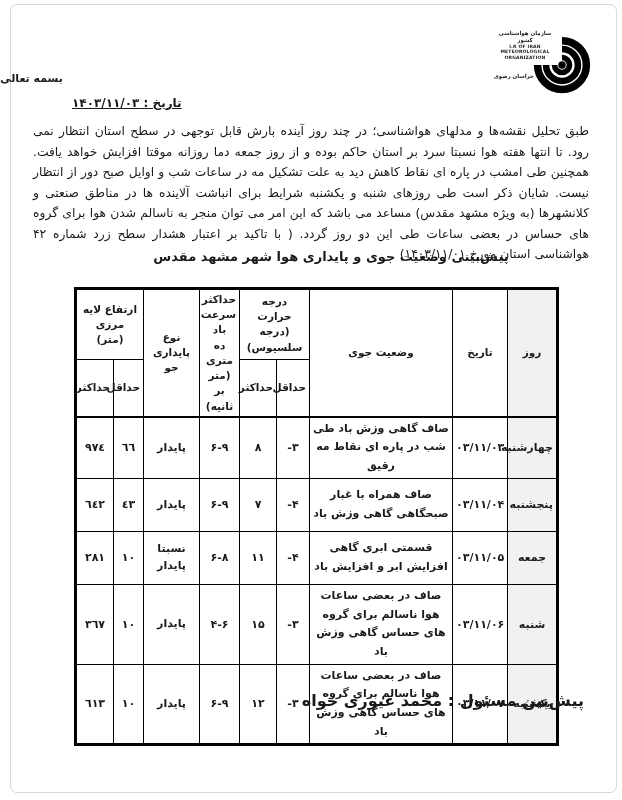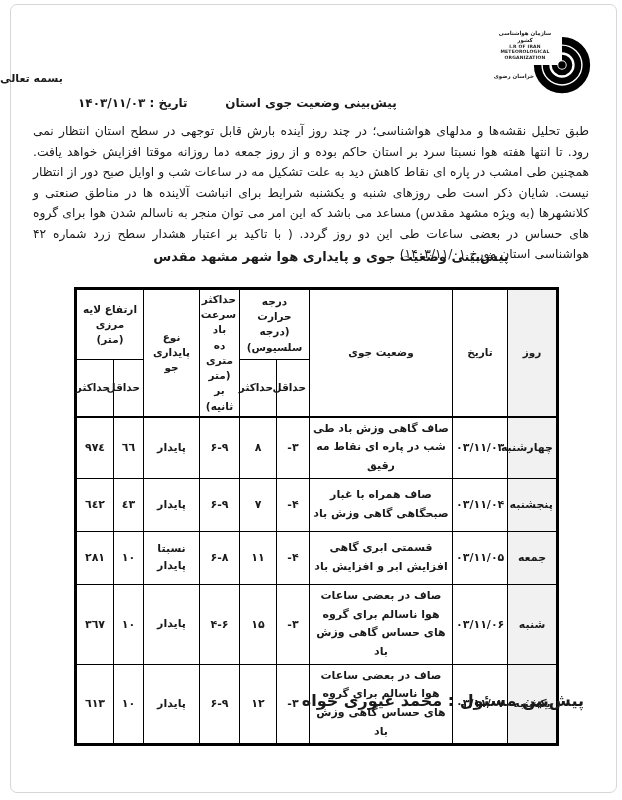--- a/index.html
+++ b/index.html
@@ -12,21 +12,21 @@
   .logo{position:absolute;top:28px;right:26px;width:100px;height:88px;direction:rtl;}
   .logo svg{position:absolute;top:7px;left:36px;width:60px;height:60px;}
   .logo-text{position:absolute;top:2px;right:40px;width:62px;text-align:center;line-height:1.25;font-weight:bold;}
   .logo-fa{font-size:5.5px;}
   .logo-en{font-size:4.5px;letter-spacing:.2px;}
   .logo-region{position:absolute;top:45px;right:62px;font-size:5.5px;font-weight:bold;white-space:nowrap;}
 
   
   .bismillah{position:absolute;top:72px;left:0;width:100%;text-align:left;font-size:11px;font-weight:bold;direction:rtl;}
   .doc-title{position:absolute;top:96px;left:0;width:100%;text-align:center;font-size:12px;font-weight:bold;direction:rtl;}
-  .doc-date{position:absolute;top:96px;left:78px;font-size:12px;font-weight:bold;direction:rtl;white-space:nowrap;}
+  .doc-date{position:absolute;top:96px;left:72px;font-size:12px;font-weight:bold;direction:rtl;white-space:nowrap;text-decoration:underline;}
 
   
   .summary{position:absolute;top:121px;right:33px;left:33px;direction:rtl;text-align:justify;
            font-size:12.3px;line-height:20.5px;font-weight:400;}
 
   
   .table-title{position:absolute;top:249px;left:8px;width:100%;text-align:center;font-size:13px;font-weight:bold;direction:rtl;padding-left:24px;}
   table.fc{position:absolute;top:287px;right:63px;direction:rtl;border-collapse:collapse;table-layout:fixed;
            width:482px;border:3px solid #000;}
   .fc th,.fc td{border:1px solid #000;text-align:center;vertical-align:middle;font-weight:bold;padding:2px 3px;}
@@ -65,21 +65,20 @@
     <div class="logo-text">
       <div class="logo-fa">سازمان هواشناسی کشور</div>
       <div class="logo-en">I.R OF IRAN</div>
       <div class="logo-en">METEOROLOGICAL</div>
       <div class="logo-en">ORGANIZATION</div>
     </div>
     <div class="logo-region">خراسان رضوی</div>
   </div>
 
   <div class="bismillah">بسمه تعالی</div>
-  <div class="doc-title">پیش‌بینی وضعیت جوی استان</div>
   <div class="doc-date">تاریخ : ۱۴۰۳/۱۱/۰۳</div>
 
   <div class="summary">طبق تحلیل نقشه‌ها و مدلهای هواشناسی؛ در چند روز آینده بارش قابل توجهی در سطح استان انتظار نمی رود. تا انتها هفته هوا نسبتا سرد بر استان حاکم بوده و از روز جمعه دما روزانه موقتا افزایش خواهد یافت. همچنین طی امشب در پاره ای نقاط کاهش دید به علت تشکیل مه در ساعات شب و اوایل صبح دور از انتظار نیست. شایان ذکر است طی روزهای شنبه و یکشنبه شرایط برای انباشت آلاینده ها در مناطق صنعتی و کلانشهرها (به ویژه مشهد مقدس) مساعد می باشد که این امر می توان منجر به ناسالم شدن هوا برای گروه های حساس در بعضی ساعات طی این دو روز گردد. ( با تاکید بر اعتبار هشدار سطح زرد شماره ۴۲ هواشناسی استان مورخ ۱۴۰۳/۱۱/۰۱)</div>
 
   <div class="table-title">پیش‌بینی وضعیت جوی و پایداری هوا شهر مشهد مقدس</div>
 
   <table class="fc">
     <colgroup>
       <col style="width:50px">
         <col style="width:55px">

